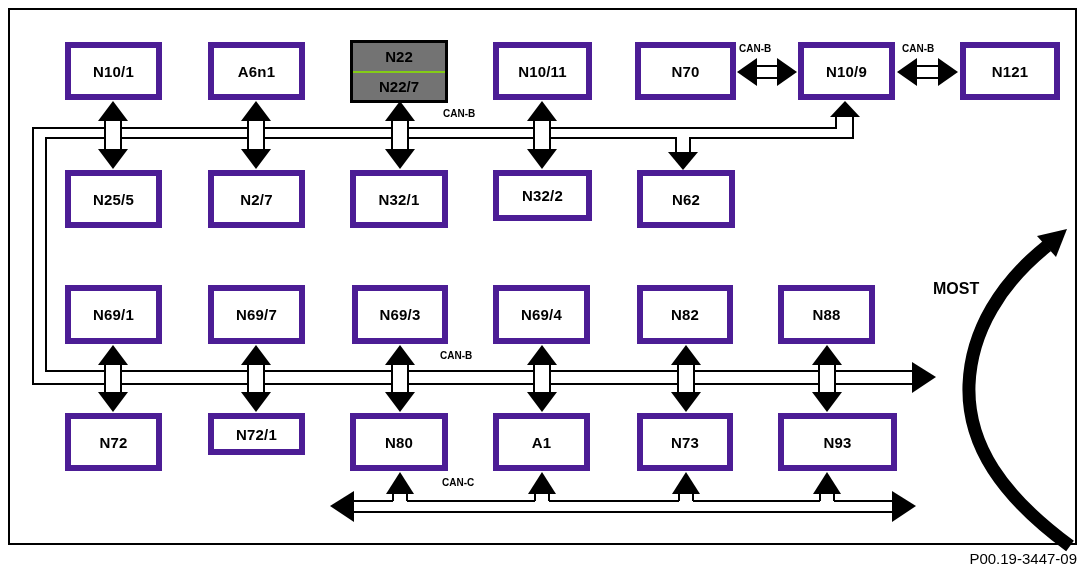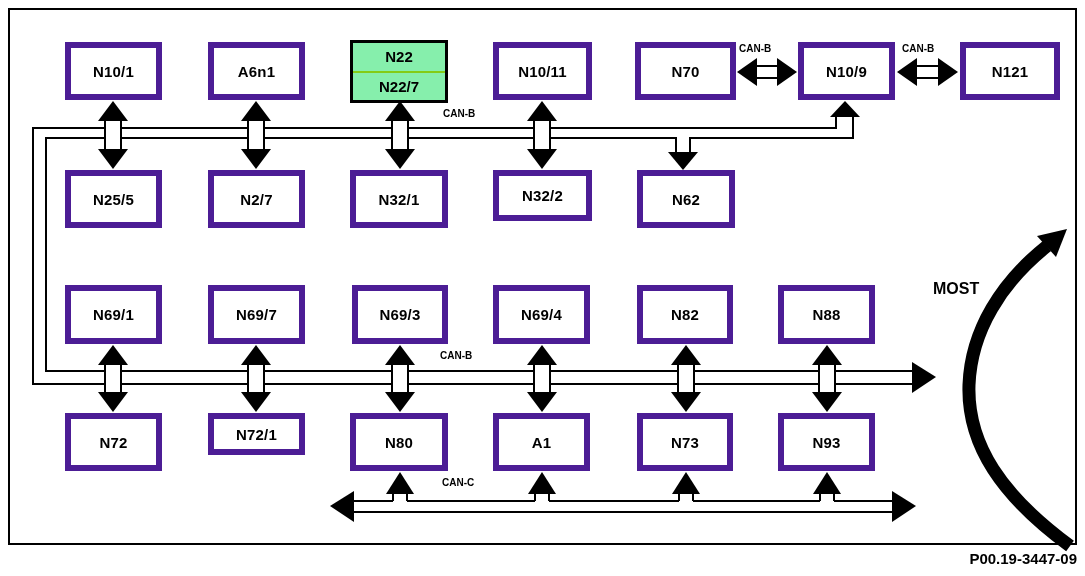--- a/index.html
+++ b/index.html
@@ -16,35 +16,35 @@
   }
   svg.wires { position: absolute; left: 0; top: 0; z-index: 1; }
   .box {
     position: absolute; z-index: 2; box-sizing: border-box;
     border: 6px solid #4c1d95; background: #ffffff;
     display: flex; align-items: center; justify-content: center;
     font-size: 15px; font-weight: bold; color: #000; letter-spacing: 0.2px;
   }
   .stack {
     position: absolute; z-index: 2; box-sizing: border-box;
-    border: 3px solid #000; background: #86efac;
+    border: 3px solid #000; background: #737373;
     display: flex; flex-direction: column;
   }
   .stack .cell {
     flex: 1; display: flex; align-items: center; justify-content: center;
     font-size: 15px; font-weight: bold; color: #000;
   }
   .stack .cell + .cell { border-top: 2px solid #84cc16; }
   .lbl {
     position: absolute; z-index: 3; font-size: 10px; font-weight: bold; color: #000;
     white-space: nowrap;
   }
   .caption {
     position: absolute; z-index: 3; right: 8px; top: 550px;
-    font-size: 15px; color: #000; font-weight: bold;
+    font-size: 15px; color: #000; font-weight: normal;
   }
 </style>
 </head>
 <body>
 
 <div id="canvas">
 
   <div class="frame"></div>
 
   <svg class="wires" width="1085" height="576" viewBox="0 0 1085 576">
@@ -210,21 +210,21 @@
   <div class="box" style="left:352px;top:285px;width:96px;height:59px">N69/3</div>
   <div class="box" style="left:493px;top:285px;width:97px;height:59px">N69/4</div>
   <div class="box" style="left:637px;top:285px;width:96px;height:59px">N82</div>
   <div class="box" style="left:778px;top:285px;width:97px;height:59px">N88</div>
 
   <div class="box" style="left:65px;top:413px;width:97px;height:58px">N72</div>
   <div class="box" style="left:208px;top:413px;width:97px;height:42px">N72/1</div>
   <div class="box" style="left:350px;top:413px;width:98px;height:58px">N80</div>
   <div class="box" style="left:493px;top:413px;width:97px;height:58px">A1</div>
   <div class="box" style="left:637px;top:413px;width:96px;height:58px">N73</div>
-  <div class="box" style="left:778px;top:413px;width:97px;height:58px">N93</div>
+  <div class="box" style="left:778px;top:413px;width:119px;height:58px">N93</div>
 
 
   <div class="lbl" style="left:443px;top:108px">CAN-B</div>
   <div class="lbl" style="left:440px;top:350px">CAN-B</div>
   <div class="lbl" style="left:739px;top:43px">CAN-B</div>
   <div class="lbl" style="left:902px;top:43px">CAN-B</div>
   <div class="lbl" style="left:442px;top:477px">CAN-C</div>
   <div class="lbl" style="left:933px;top:280px;font-size:16px">MOST</div>
 
   <div class="caption">P00.19-3447-09</div>

